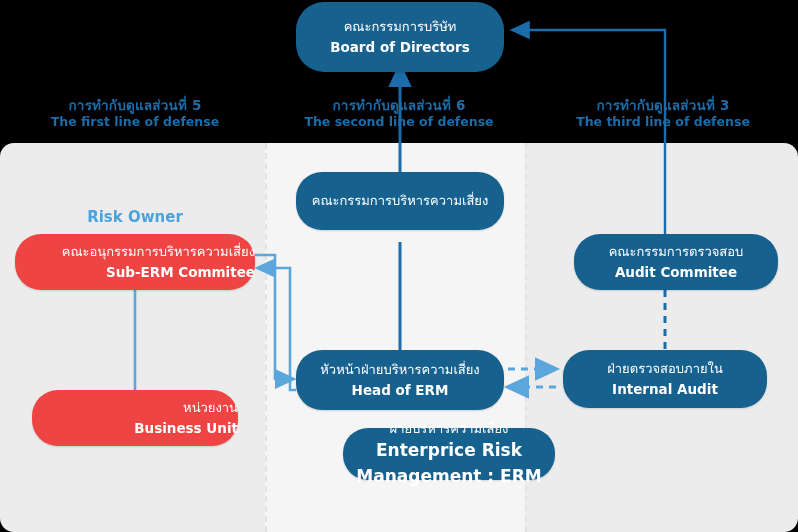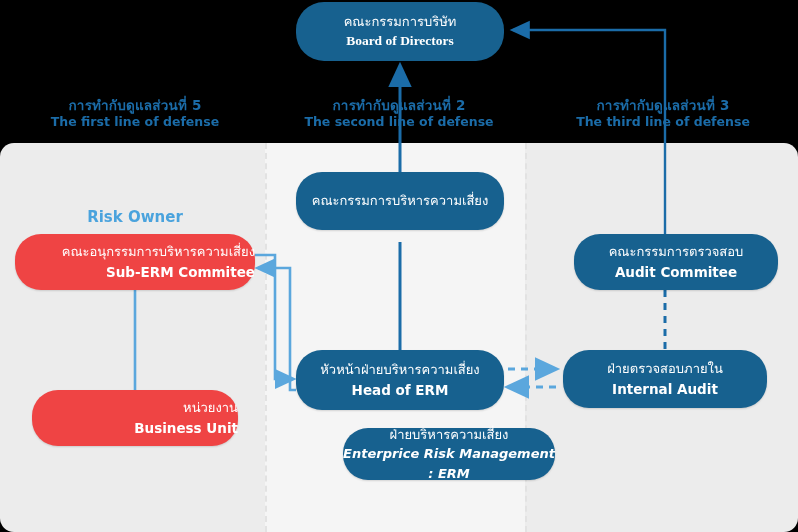--- a/index.html
+++ b/index.html
@@ -45,25 +45,25 @@
     align-items:center; justify-content:center;
     border-radius:26px; color:#ffffff; text-align:center;
     box-shadow:0 1px 2px rgba(0,0,0,.14);
     z-index:5;
   }
   .node .th { font-size:13px; line-height:1.5; font-weight:normal; }
   .node .en { font-size:13.5px; line-height:1.5; font-weight:bold; }
   .node.dark  { background:#17618f; }
   .node.light { background:#ef4444;align-items:flex-end; }
 
-  .n-board    { left:296px; top:2px;   width:208px; height:59px; border-radius:28px;font-family:Liberation Serif, serif; }
+  .n-board    { left:296px; top:2px;   width:208px; height:70px; border-radius:28px; }
   .n-erm      { left:296px; top:172px; width:208px; height:58px; }
   .n-head     { left:296px; top:350px; width:208px; height:60px; }
   .n-dept     { left:296px; top:428px; width:212px; height:52px; border-radius:25px;margin-left:47px; }
-  .n-dept .en { font-size:13px;font-style:italic; }
+  .n-dept .en { font-size:17px; }
   .n-sub      { left:15px;  top:234px; width:240px; height:56px; }
   .n-bu       { left:32px;  top:390px; width:206px; height:56px; }
   .n-audit    { left:574px; top:234px; width:204px; height:56px; }
   .n-ia       { left:563px; top:350px; width:204px; height:58px; }
 
   .risk-owner {
     position:absolute; left:15px; top:208px; width:240px;
     text-align:center; color:#4aa3dd; font-size:15px; font-weight:bold;
   }
 
@@ -106,21 +106,21 @@
     <path d="M296,390 L290,390 L290,268 L258,268" fill="none" stroke="#5ba7dd" stroke-width="2.6" marker-end="url(#ar-light)"></path>
 
     <line x1="135" y1="390" x2="135" y2="290" stroke="#5ba7dd" stroke-width="2.6"></line>
   </svg>
 
   <div class="col-head c1">
     <div class="th">การทำกับดูแลส่วนที่ 5</div>
     <div class="en">The first line of defense</div>
   </div>
   <div class="col-head c2">
-    <div class="th">การทำกับดูแลส่วนที่ 2</div>
+    <div class="th">การทำกับดูแลส่วนที่ 6</div>
     <div class="en">The second line of defense</div>
   </div>
   <div class="col-head c3">
     <div class="th">การทำกับดูแลส่วนที่ 3</div>
     <div class="en">The third line of defense</div>
   </div>
 
   <div class="risk-owner">Risk Owner</div>
 
   <div class="node dark n-board">

